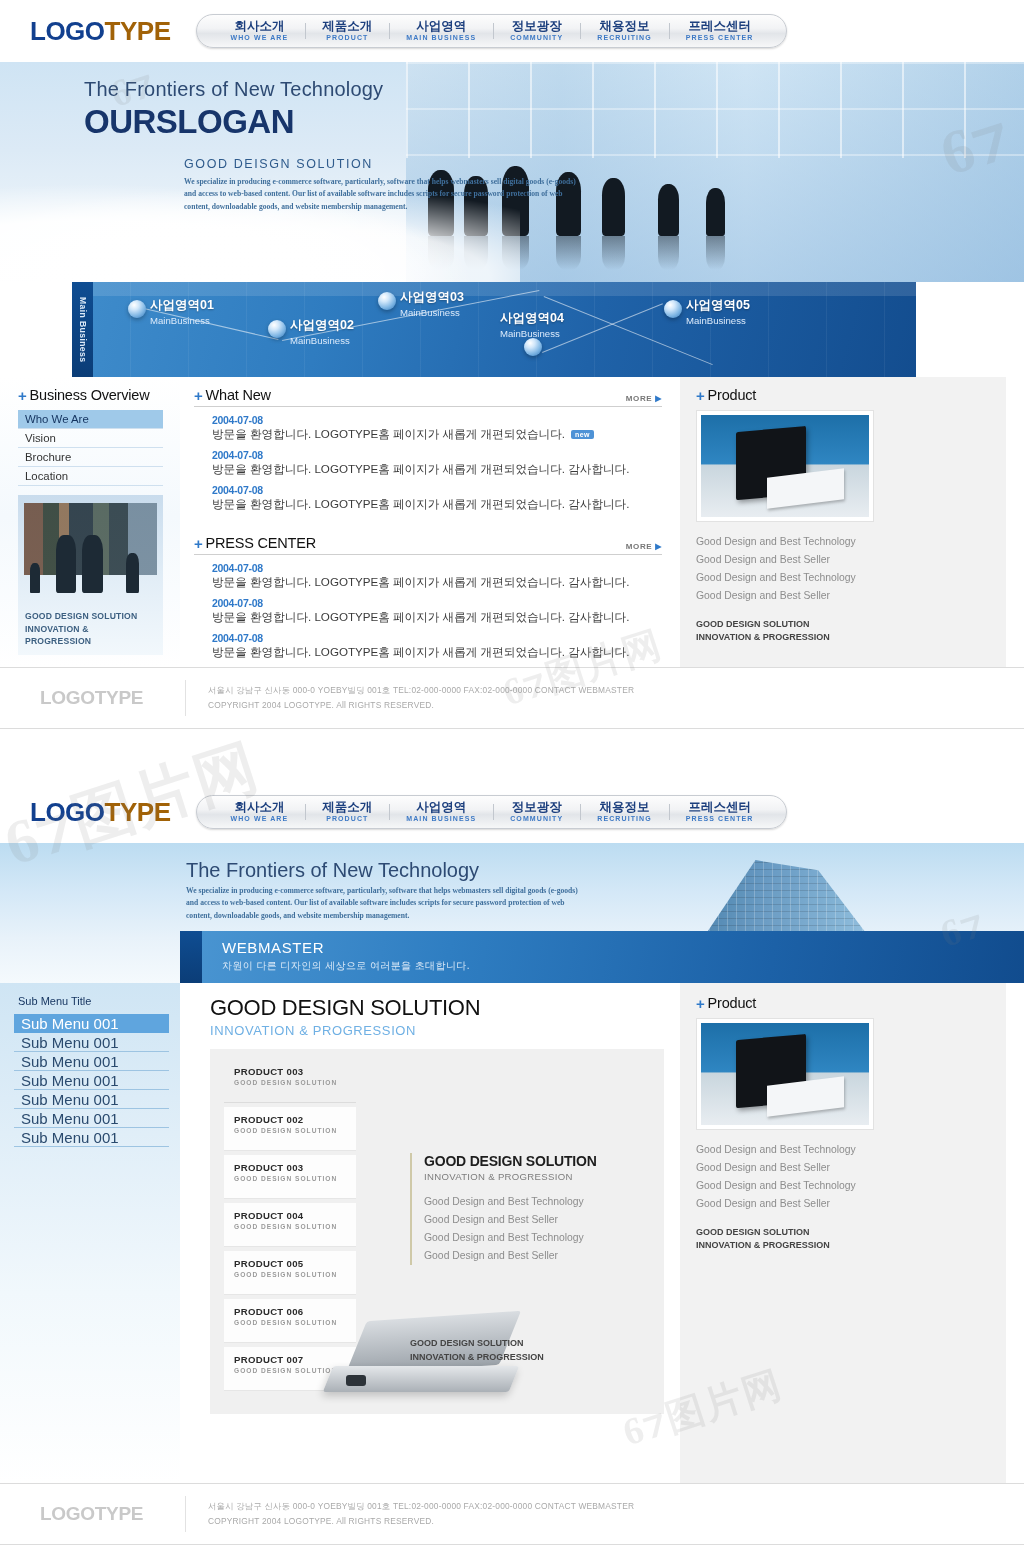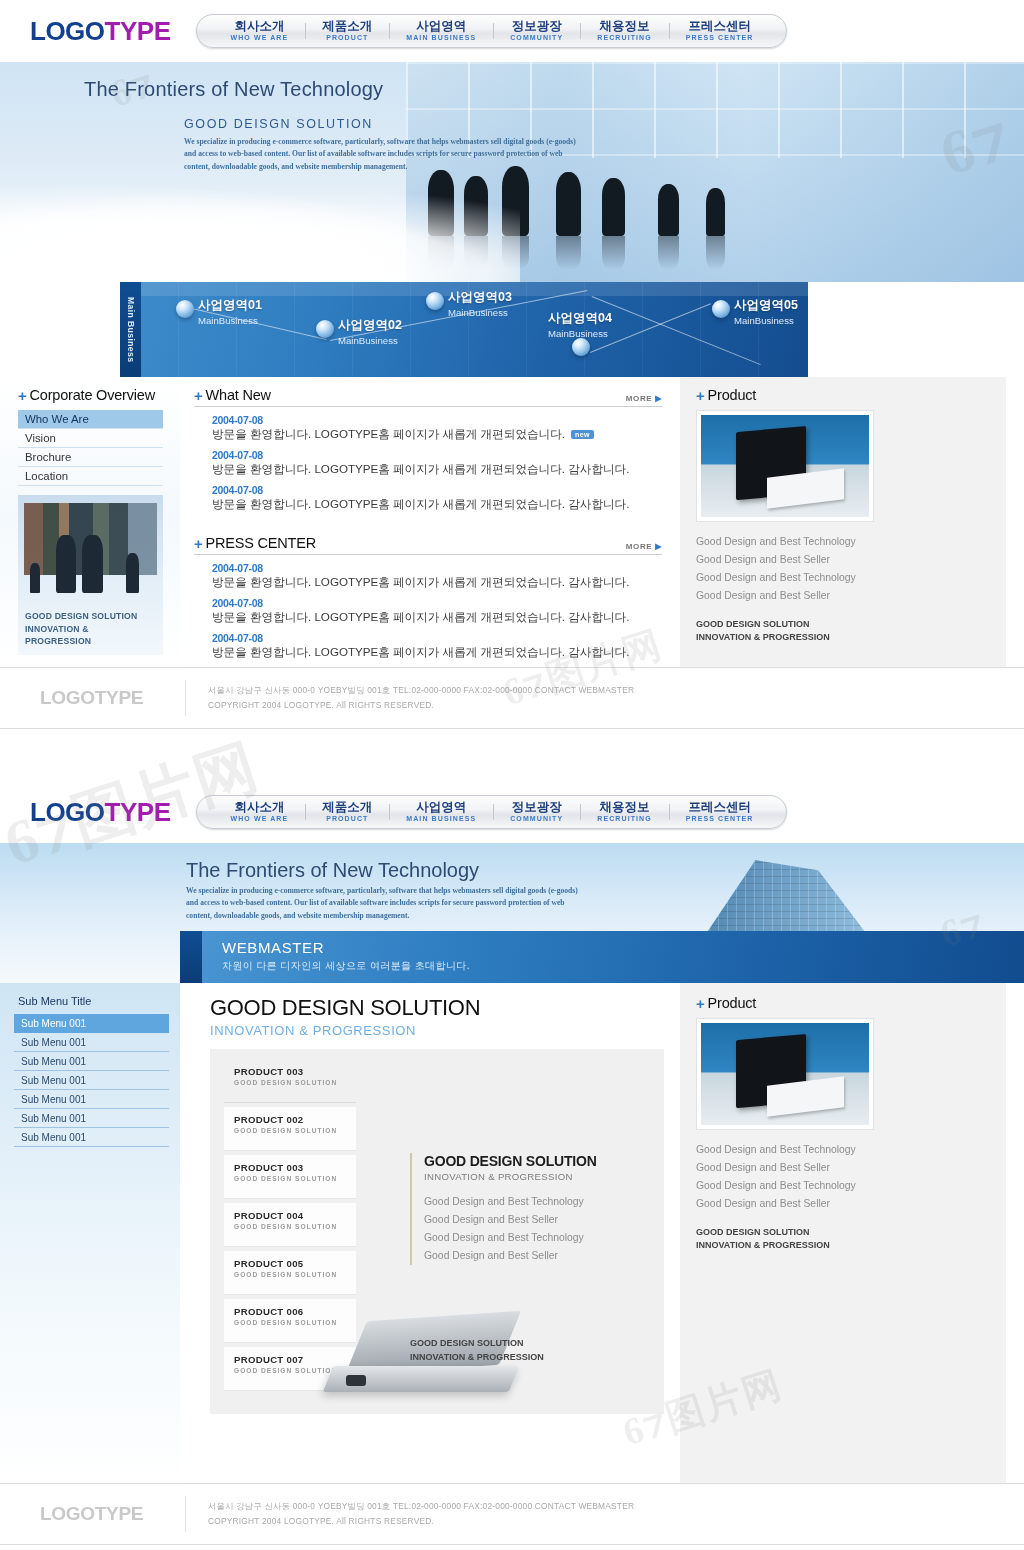--- a/index.html
+++ b/index.html
@@ -38,21 +38,21 @@
     align-items: center;
     z-index: 20;
   }
   .logotype {
     margin-left: 30px;
     font-size: 26px;
     font-weight: bold;
     letter-spacing: -0.5px;
   }
   .logotype .a { color: #12408f; }
-  .logotype .b { color: #a21caf; }
+  .logotype .b { color: #a16207; }
 
   .nav-bar {
     margin-left: 26px;
     height: 34px;
     border-radius: 17px;
     background: linear-gradient(to bottom,#fdfdfd 0%,#f2f3f5 42%,#e2e5e9 58%,#f6f7f8 100%);
     border: 1px solid #c8ccd2;
     box-shadow: 0 1px 2px rgba(0,0,0,0.16);
     display: flex;
     align-items: center;
@@ -122,21 +122,21 @@
   .hero-sub-title {
     font-size: 12.5px; color:#2f5b8c; letter-spacing: 1.6px; font-weight: 500;
   }
   .hero-sub-body {
     margin-top: 5px; font-size: 7.6px; color:#3f6f9c; line-height: 1.62; max-width: 400px;
     font-family:"Liberation Serif", serif; font-weight:bold;
   }
 
   
   .mb-band {
-    position:relative; height: 95px; margin-left: 120px; width: 688px;
+    position:relative; height: 95px; margin-left: 72px; width: 844px;
     background: linear-gradient(105deg,#3f8ccb 0%,#2f7cc0 30%,#1f62a8 62%,#134d8f 100%);
     overflow:hidden;
   }
   .mb-band .reflect{
     position:absolute; inset:0;
     background:
       linear-gradient(to bottom, rgba(255,255,255,0.12) 0 14px, rgba(255,255,255,0) 14px),
       repeating-linear-gradient(to right, rgba(255,255,255,0.06) 0 1px, rgba(255,255,255,0) 1px 58px);
   }
   .mb-label {
@@ -281,21 +281,21 @@
 
   
   .content2{ display:flex; background:#fff; }
   .col2-left{
     width:180px; padding:12px 0 0 14px; min-height:500px;
     background: linear-gradient(to bottom,#cfe5f4 0%,#e0eef8 30%,#f1f8fc 62%,#ffffff 100%);
   }
   .sub-title{ font-size:11px; color:#14335f; font-weight:500; padding-left:4px; }
   .sub-list{ margin-top:7px; width:155px; }
   .sub-item{
-    height:19px; line-height:19px; font-size:10px; color:#2a4a6e; padding-left:7px;
+    height:19px; line-height:19px; font-size:15px; color:#2a4a6e; padding-left:7px;
     border-bottom:1px solid #9dc4e2;
   }
   .sub-item.active{ background:#5fa5de; color:#fff; border-bottom-color:#5fa5de; }
 
   .col2-mid{ width:500px; padding:12px 16px 0 30px; }
   .gds-title{ font-size:22px; color:#111; letter-spacing:-0.3px; }
   .gds-sub{ font-size:13px; color:#6fb0e4; letter-spacing:0.6px; margin-top:2px; }
   .prod-panel{
     margin-top:11px; position:relative; background:#f0f0f0; height:365px; overflow:hidden;
   }
@@ -376,20 +376,21 @@
       <div class="sil" style="left:58px;width:24px;height:60px;"></div>
       <div class="sil" style="left:96px;width:27px;height:70px;"></div>
       <div class="sil" style="left:150px;width:25px;height:64px;"></div>
       <div class="sil" style="left:196px;width:23px;height:58px;"></div>
       <div class="sil" style="left:252px;width:21px;height:52px;"></div>
       <div class="sil" style="left:300px;width:19px;height:48px;"></div>
     </div>
     <div class="clouds"></div>
     <div class="hero-text">
       <div class="hero-line1">The Frontiers of New Technology</div>
+      <div class="hero-slogan">OURSLOGAN</div>
       <div class="hero-sub">
         <div class="hero-sub-title">GOOD DEISGN SOLUTION</div>
         <div class="hero-sub-body">We specialize in producing e-commerce software, particularly, software that helps webmasters sell digital goods (e-goods) and access to web-based content. Our list of available software includes scripts for secure password protection of web content, downloadable goods, and website membership management.</div>
       </div>
     </div>
   </section>
 
   <section class="mb-band">
     <div class="reflect"></div>
     <div class="mb-label">Main Business</div>
@@ -434,21 +435,21 @@
         <span class="mb-en">MainBusiness</span>
       </div>
     </div>
   </section>
 
   <div class="content">
 
     <aside class="col-left">
       <div class="sec-h">
         <span class="plus">+</span>
-        <span>Corporate Overview</span>
+        <span>Business Overview</span>
       </div>
       <div class="ov-list">
         <div class="ov-item active">Who We Are</div>
         <div class="ov-item">Vision</div>
         <div class="ov-item">Brochure</div>
         <div class="ov-item">Location</div>
       </div>
       <div class="left-photo">
         <div class="lp-build"></div>
         <div class="lp-man" style="left:38px;width:20px;height:58px;"></div>

